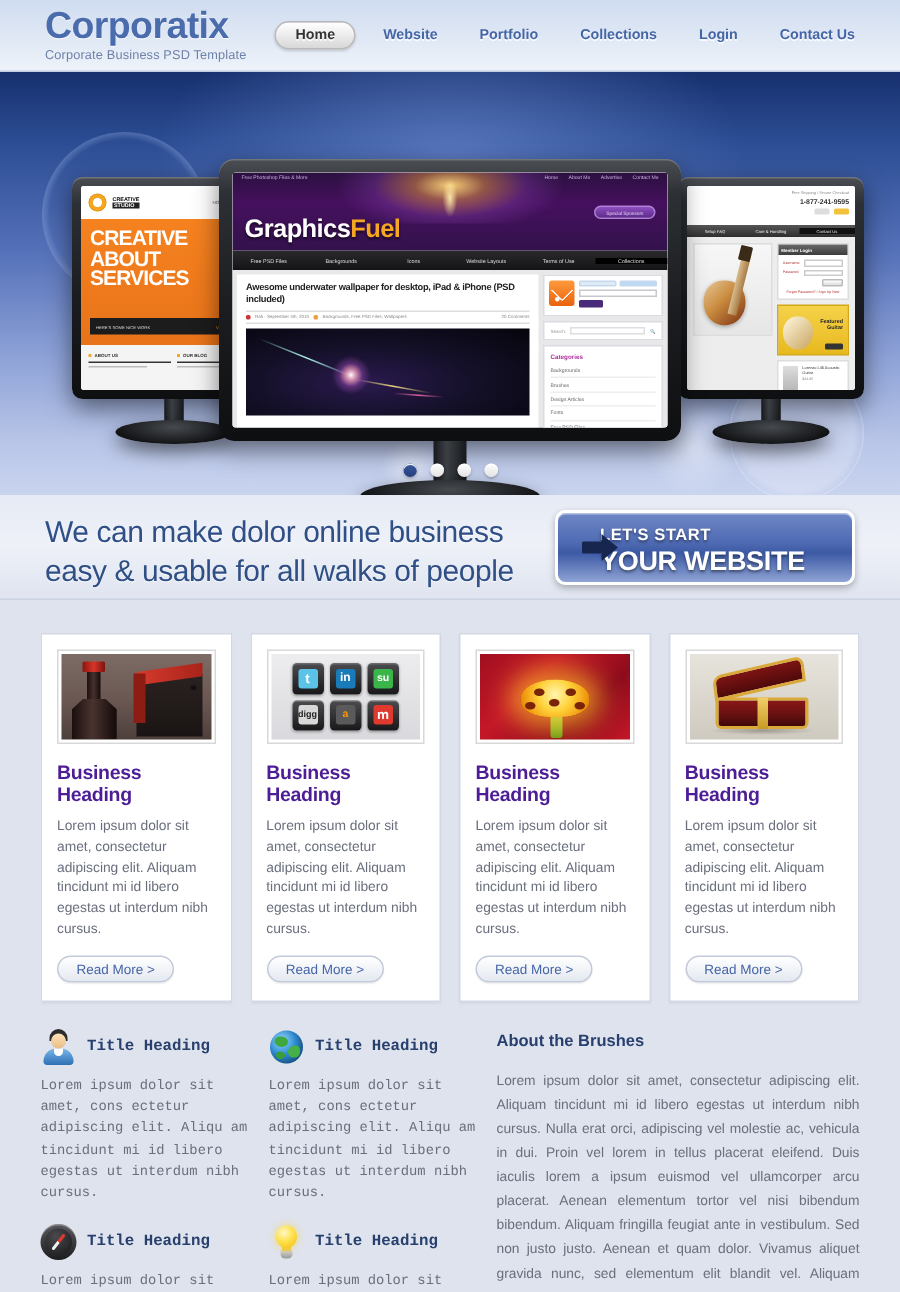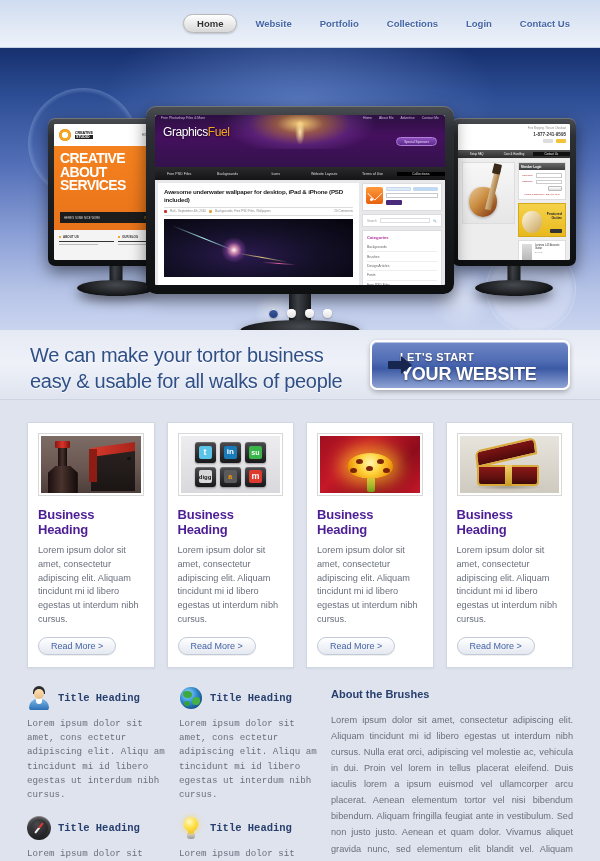--- a/index.html
+++ b/index.html
@@ -114,21 +114,21 @@
     width: 10px; height: 26px; border-radius: 50%;
     background: radial-gradient(ellipse, rgba(255,235,170,.95), rgba(255,190,90,0) 70%);
   }
   .gf-topbar {
     position: absolute; top: 1px; left: 0; right: 0;
     display: flex; justify-content: space-between; padding: 0 6px;
     font-size: 3.4px; color: #c9b3dd;
   }
   .gf-topbar .r { display: flex; gap: 7px; }
   .gf-logo {
-    position: absolute; left: 8px; top: 10px; font-size: 12px; font-weight: normal;
+    position: absolute; left: 8px; top: 28px; font-size: 17px; font-weight: bold;
     color: #fff; letter-spacing: -.4px; text-shadow: 0 1px 2px rgba(0,0,0,.6);
   }
   .gf-logo i { color: #f5a623; font-style: normal; }
   .gf-pill {
     position: absolute; right: 8px; top: 22px;
     background: linear-gradient(to bottom, #8e4fc0, #5d2a8a);
     border: .5px solid #b07fd8; border-radius: 6px;
     color: #e8d6f6; font-size: 3.2px; padding: 1.5px 7px;
   }
   .gf-nav {
@@ -470,20 +470,24 @@
   .rcol { flex: 1; }
   .about-h { font-size: 11px; font-weight: bold; color: #27406e; margin: 2px 0 12px 0; }
   .about-p { font-size: 9.2px; color: #6a6f7d; line-height: 1.75; text-align: justify; }
 </style>
 </head>
 <body>
 
 <div class="page">
 
   <div class="header">
+    <div class="logo-wrap">
+      <div class="logo-title">Corporatix</div>
+      <div class="logo-sub">Corporate Business PSD Template</div>
+    </div>
     <div class="topnav">
       <a class="navitem active" href="#">Home</a>
       <a class="navitem" href="#">Website</a>
       <a class="navitem" href="#">Portfolio</a>
       <a class="navitem" href="#">Collections</a>
       <a class="navitem" href="#">Login</a>
       <a class="navitem" href="#">Contact Us</a>
     </div>
   </div>
 
@@ -690,21 +694,21 @@
     <div class="dots">
       <span class="dot on"></span>
       <span class="dot"></span>
       <span class="dot"></span>
       <span class="dot"></span>
     </div>
   </div>
 
   <div class="cta">
     <div class="cta-text">
-      <div>We can make your tortor business</div>
+      <div>We can make dolor online business</div>
       <div>easy &amp; usable for all walks of people</div>
     </div>
     <a class="cta-btn" href="#">
       <span class="cta-arrow"></span>
       <span class="cta-lines">
         <span class="cta-l1">LET'S START</span>
         <div class="cta-l2">YOUR WEBSITE</div>
       </span>
     </a>
   </div>

